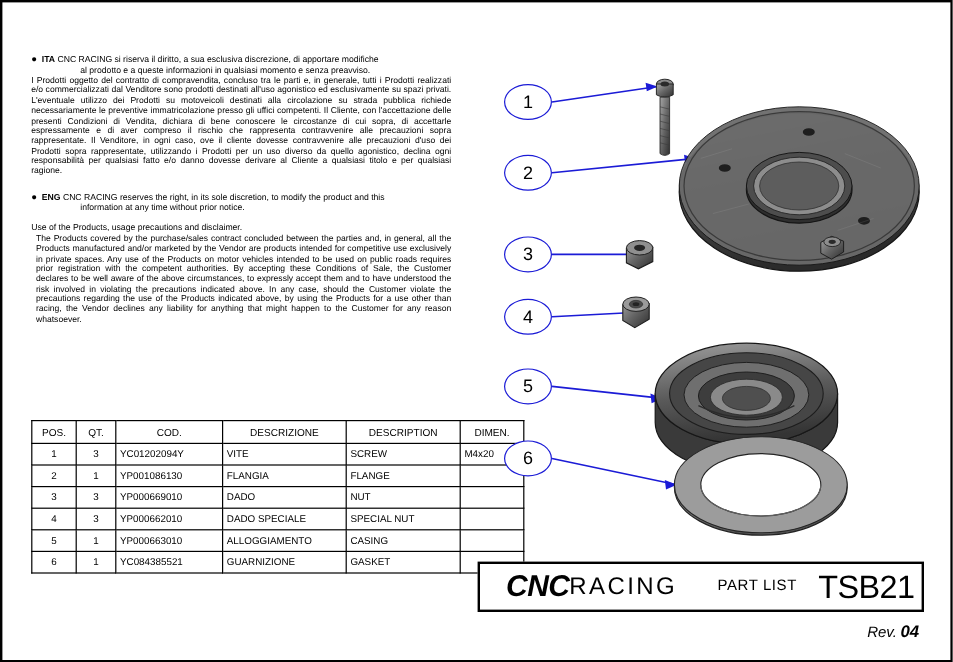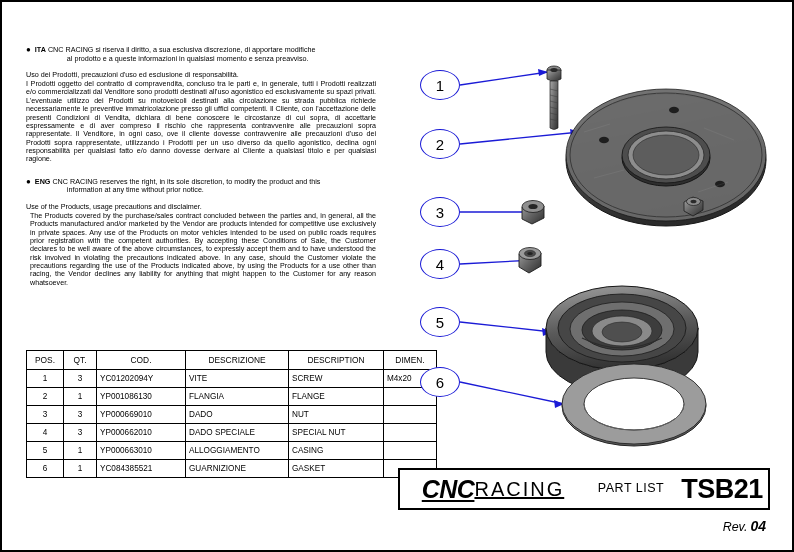--- a/index.html
+++ b/index.html
@@ -139,21 +139,20 @@
     align-items: stretch;
     background: #fff;
   }
   .tb-logo {
     width: 186px;
     display: flex;
     align-items: center;
     justify-content: center;
     gap: 0;
     border-right: 0px;
-    text-decoration: underline;
   }
   .logo-cnc {
     font-family: "Liberation Sans", sans-serif;
     font-weight: bold;
     font-style: italic;
     font-size: 25px;
     letter-spacing: -0.5px;
   }
   .logo-racing {
     font-family: "Liberation Sans", sans-serif;
@@ -170,21 +169,21 @@
     font-size: 12.5px;
     line-height: 1.08;
     letter-spacing: 0.5px;
   }
   .tb-code {
     width: 92px;
     display: flex;
     align-items: center;
     justify-content: center;
     font-size: 27px;
-    font-weight: bold;
+    font-weight: normal;
     letter-spacing: -0.5px;
   }
   #revision {
     position: absolute;
     right: 26px;
     top: 516px;
     font-size: 12.5px;
     font-style: italic;
   }
   #revision .rev-num {
@@ -203,21 +202,20 @@
 
     <div class="blk-ita">
       <div class="bullet-line">
         <span class="dot">●</span>
         <span>
           <span class="lang">ITA</span>
           <span class="headline">CNC RACING si riserva il diritto, a sua esclusiva discrezione, di apportare modifiche</span>
           <span class="headline-ind">al prodotto e a queste informazioni in qualsiasi momento e senza preavviso.</span>
         </span>
       </div>
-      <div class="subhead">Uso dei Prodotti, precauzioni d'uso ed esclusione di responsabilità.</div>
       <div class="para">I Prodotti oggetto del contratto di compravendita, concluso tra le parti e, in generale, tutti i Prodotti realizzati e/o commercializzati dal Venditore sono prodotti destinati all'uso agonistico ed esclusivamente su spazi privati. L'eventuale utilizzo dei Prodotti su motoveicoli destinati alla circolazione su strada pubblica richiede necessariamente le preventive immatricolazione presso gli uffici competenti. Il Cliente, con l'accettazione delle presenti Condizioni di Vendita, dichiara di bene conoscere le circostanze di cui sopra, di accettarle espressamente e di aver compreso il rischio che rappresenta contravvenire alle precauzioni sopra rappresentate. Il Venditore, in ogni caso, ove il cliente dovesse contravvenire alle precauzioni d'uso dei Prodotti sopra rappresentate, utilizzando i Prodotti per un uso diverso da quello agonistico, declina ogni responsabilità per qualsiasi fatto e/o danno dovesse derivare al Cliente a qualsiasi titolo e per qualsiasi ragione.</div>
     </div>
 
     <div class="blk-eng">
       <div class="bullet-line">
         <span class="dot">●</span>
         <span>
           <span class="lang">ENG</span>
           <span class="headline">CNC RACING reserves the right, in its sole discretion, to modify the product and this</span>
           <span class="headline-ind">information at any time without prior notice.</span>

